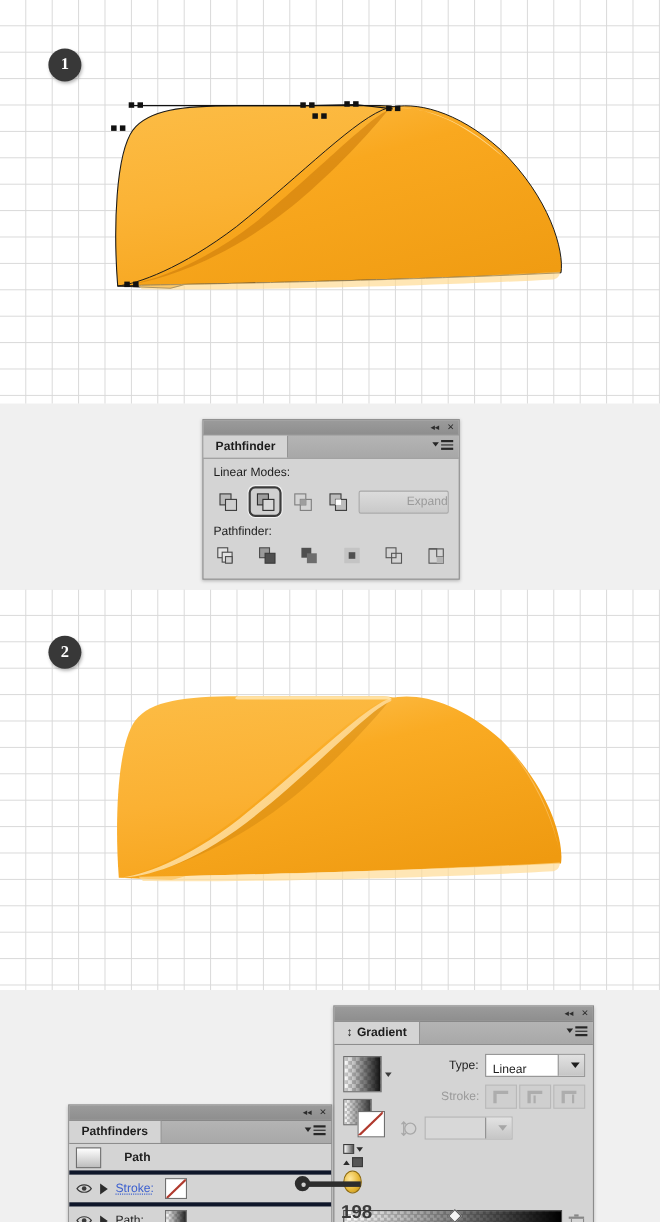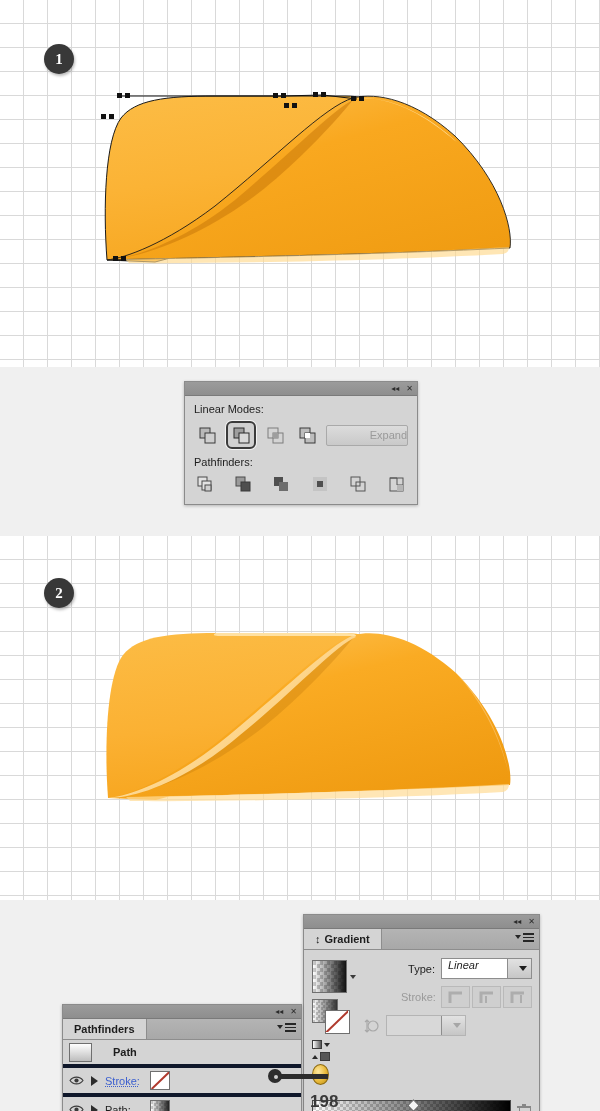--- a/index.html
+++ b/index.html
@@ -143,21 +143,21 @@
   .coin{
     width:15px;height:19px;border-radius:50%/50%;margin-top:3px;
     background:radial-gradient(ellipse at 35% 35%, #ffe9a0 0%, #e8b93a 55%, #b88a12 100%);
     border:1px solid #8d6a10;
   }
   .field-row{display:flex;align-items:center;gap:6px;margin-bottom:7px;}
   .field-lbl{font-size:11px;color:#1d1d1d;width:34px;text-align:right;margin-left:37px;}
   .field-lbl.dim{color:#9a9a9a;}
   .sel{
     flex:1;height:19px;background:#ffffff;border:1px solid #8d8d8d;
-    display:flex;align-items:flex-start;position:relative;font-style:italic;
+    display:flex;align-items:flex-end;position:relative;
   }
   .sel span{padding-left:6px;font-size:11px;color:#1d1d1d;}
   .sel .arrow{
     position:absolute;right:0;top:0;bottom:0;width:17px;
     background:linear-gradient(to bottom,#e2e2e2,#c6c6c6);border-left:1px solid #8d8d8d;
     display:flex;align-items:center;justify-content:center;
   }
   .sel .arrow i{width:0;height:0;border-left:4px solid transparent;border-right:4px solid transparent;border-top:5px solid #1d1d1d;display:block;}
   .sel.narrow{flex:0 0 78px;}
   .sel.disabled{background:#d8d8d8;border-color:#b4b4b4;}
@@ -285,20 +285,33 @@
     </svg>
   </div>
 
   <div class="panelband" style="top:367px;height:169px;"></div>
 
   <div class="ai-panel" id="pathfinder">
     <div class="ai-titlebar">
       <span class="tb-icon">◂◂</span>
       <span class="tb-icon">✕</span>
     </div>
+    <div class="ai-tabrow">
+      <div class="ai-tab">
+        <span>Pathfinder</span>
+      </div>
+      <div class="ai-menu">
+        <span class="tri"></span>
+        <span class="bars">
+            <i></i>
+            <i></i>
+            <i></i>
+          </span>
+      </div>
+    </div>
     <div class="ai-body">
       <div class="sec-label">Linear Modes:</div>
       <div class="pf-row">
         <div class="pf-btn">
           <svg width="17" height="17" viewBox="0 0 17 17">
             <rect x="1" y="1" width="10" height="10" fill="#b9b9b9" stroke="#3a3a3a"></rect>
             <rect x="6" y="6" width="10" height="10" fill="#cfcfcf" stroke="#3a3a3a"></rect>
           </svg>
         </div>
         <div class="pf-btn selected">
@@ -319,21 +332,21 @@
             <rect x="1" y="1" width="10" height="10" fill="#bdbdbd" stroke="#3a3a3a"></rect>
             <rect x="6" y="6" width="10" height="10" fill="#bdbdbd" stroke="#3a3a3a"></rect>
             <rect x="6" y="6" width="5" height="5" fill="#ffffff"></rect>
           </svg>
         </div>
         <div class="expand-btn">
           <span>Expand</span>
         </div>
       </div>
 
-      <div class="sec-label" style="margin-top:7px;">Pathfinders:</div>
+      <div class="sec-label" style="margin-top:7px;">Pathfinder:</div>
       <div class="pfs-row">
         <div>
           <svg width="17" height="17" viewBox="0 0 17 17">
             <rect x="1" y="1" width="9" height="9" fill="#e3e3e3" stroke="#4a4a4a"></rect>
             <rect x="5" y="5" width="9" height="9" fill="#e3e3e3" stroke="#4a4a4a"></rect>
             <rect x="8" y="9" width="6" height="6" fill="#d0d0d0" stroke="#4a4a4a"></rect>
           </svg>
         </div>
         <div>
           <svg width="17" height="17" viewBox="0 0 17 17">

